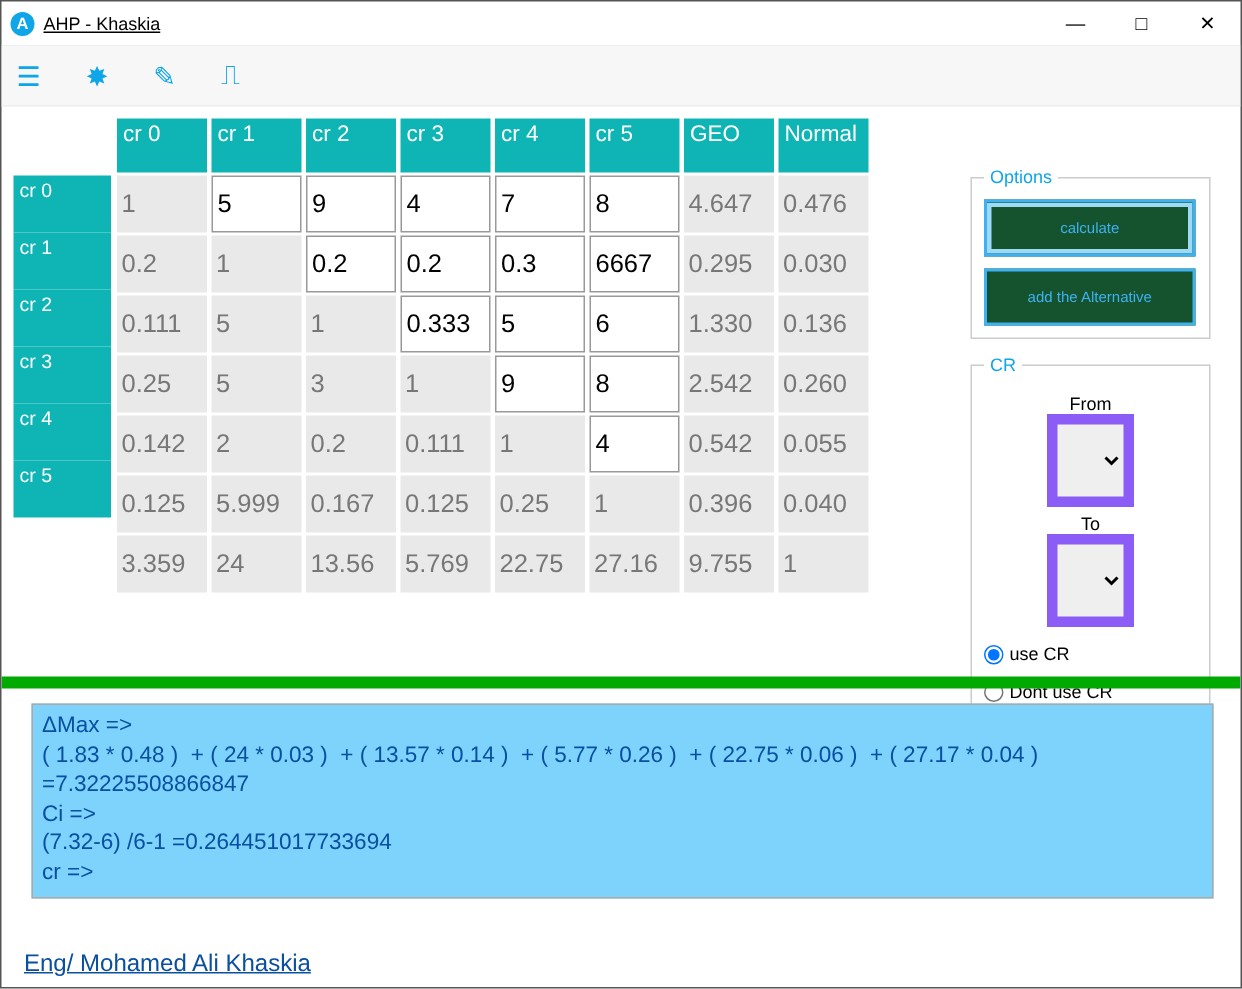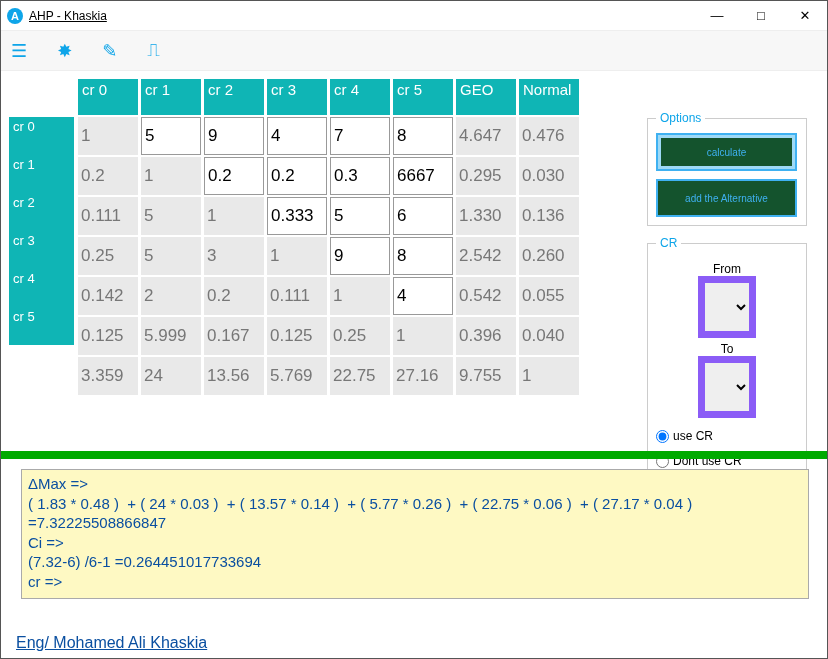--- a/index.html
+++ b/index.html
@@ -112,21 +112,21 @@
   left: 0; right:0;
   top: 450px;
   height: 8px;
   background: #0a0;
 }
 .output-box {
   position:absolute;
   left: 20px; top: 468px;
   width: 788px; height: 130px;
   border:1px solid #aaa;
-  background:#fef9c3;
+  background:#7dd3fc;
   padding: 4px 6px;
   color:#0a4fa0;
   font-size: 15px;
   overflow-y: scroll;
   line-height:1.3;
   white-space: pre-wrap;
 }
 .footer-link {
   position:absolute;
   left: 15px; bottom: 6px;

